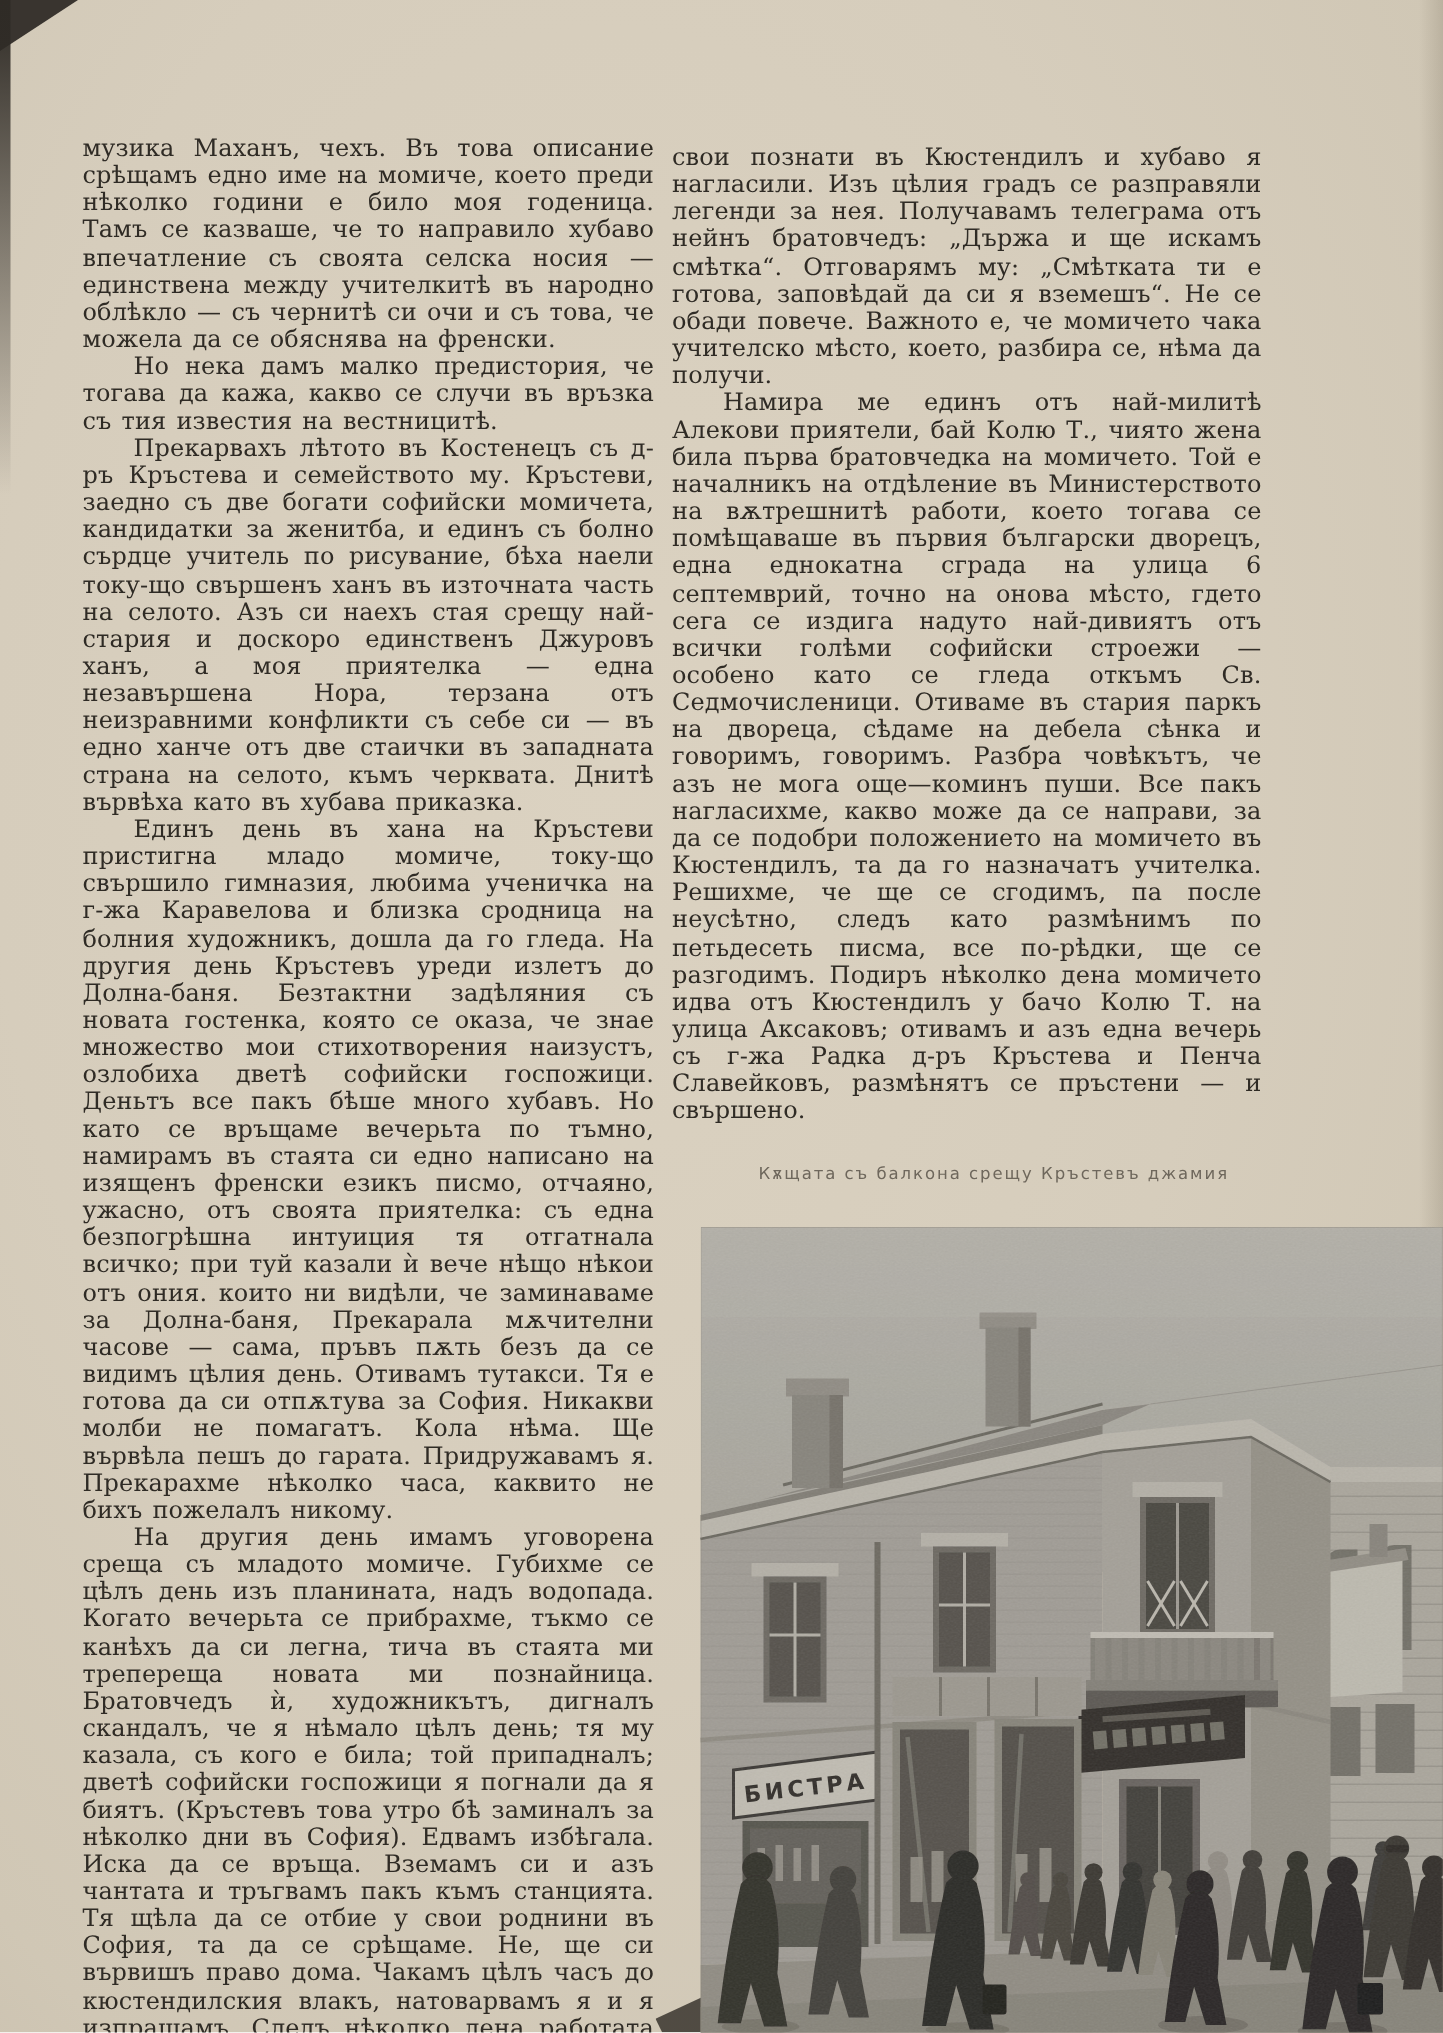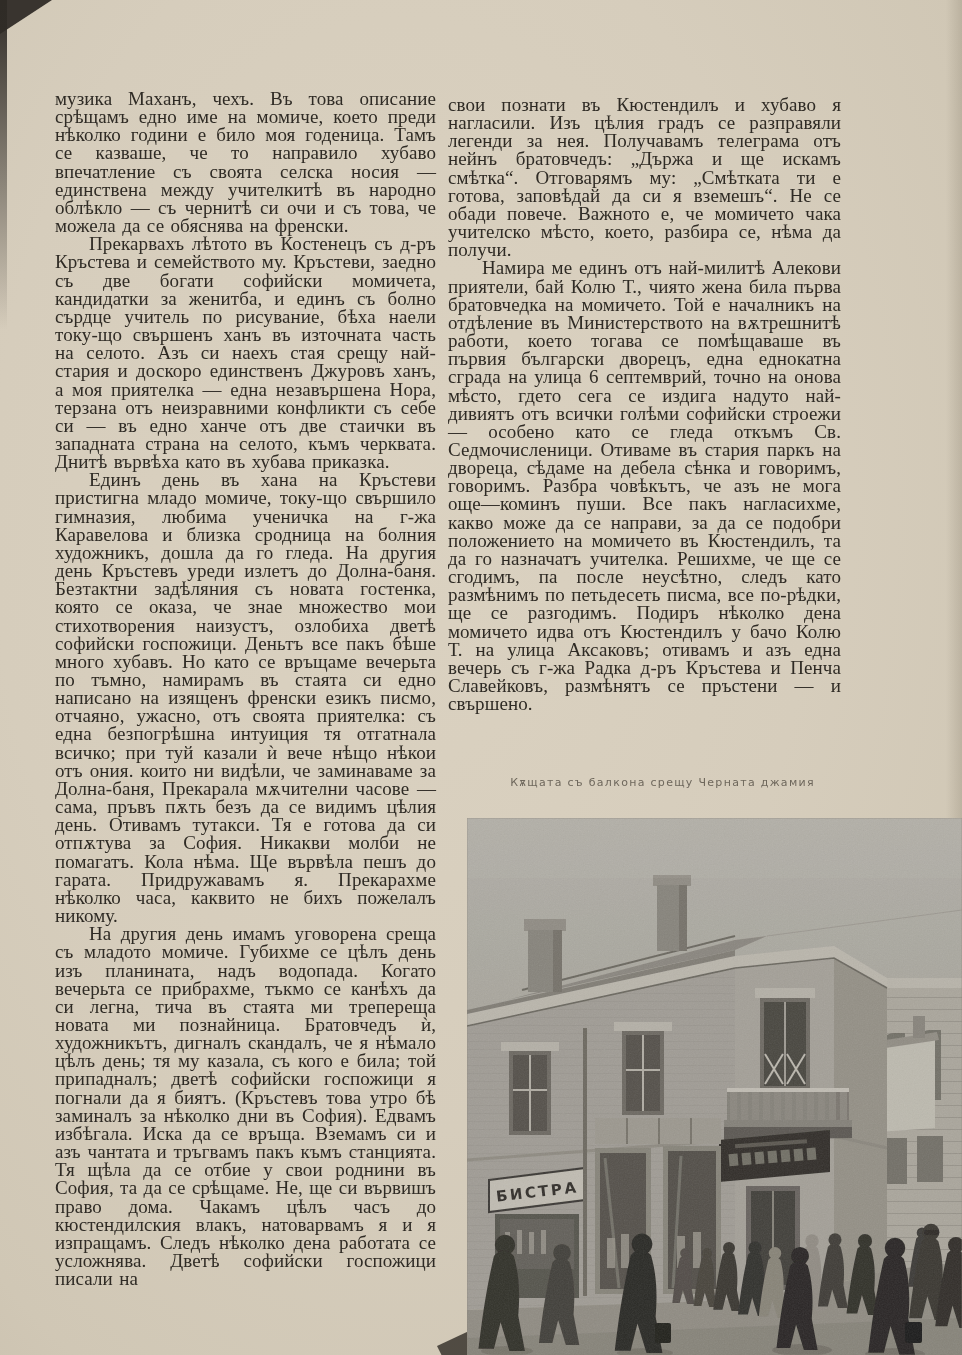--- a/index.html
+++ b/index.html
@@ -11,22 +11,22 @@
   
   .corner-dark{position:absolute;left:0;top:0;width:52px;height:34px;
         background:#282420;clip-path:polygon(0 0,100% 0,0 100%);opacity:.9;}
   .edge-dark{position:absolute;left:0;top:0;width:7px;height:330px;
         background:linear-gradient(to bottom,#2f2b26 0%,rgba(47,43,38,.55) 45%,rgba(47,43,38,0) 100%);}
   .right-shadow{position:absolute;right:0;top:0;width:16px;height:1355px;
         background:linear-gradient(to right,rgba(90,80,62,0) 0%,rgba(90,80,62,.18) 100%);}
   .bottom-sliver{position:absolute;left:437px;top:1331px;width:32px;height:24px;
         background:#3a352e;clip-path:polygon(0 62%,100% 0,100% 100%,14% 100%);opacity:.85;}
   
-  .col{position:absolute;text-align:justify;font-size:19px;line-height:18.15px;
-       letter-spacing:.1px;word-spacing:1.5px;color:#2f2b25;font-family:Liberation Serif, serif;}
+  .col{position:absolute;text-align:justify;font-size:16px;line-height:18.15px;
+       letter-spacing:.1px;word-spacing:1.5px;color:#2f2b25;}
   .col p{margin:0;}
   .col p.ind{text-indent:34px;}
   #col-left{left:55px;top:90px;width:381px;height:1185px;}
   #col-right{left:448px;top:96px;width:393px;height:620px;}
   
   #caption{position:absolute;left:466px;top:776px;width:393px;text-align:center;
        font-family:"DejaVu Sans", sans-serif;font-size:11px;letter-spacing:1.3px;
        color:#6e675c;}
   
   #photo{position:absolute;left:467px;top:818px;width:495px;height:537px;}
@@ -37,31 +37,32 @@
 
 <div id="page">
 
   <div class="corner-dark"></div>
   <div class="edge-dark"></div>
   <div class="right-shadow"></div>
   <div class="bottom-sliver"></div>
 
   <div id="col-left" class="col">
     <p>музика Маханъ, чехъ. Въ това описание срѣщамъ едно име на момиче, което преди нѣколко години е било моя годеница. Тамъ се казваше, че то направило хубаво впечатление съ своята селска носия — единствена между учителкитѣ въ народно облѣкло — съ чернитѣ си очи и съ това, че можела да се обяснява на френски.</p>
+    <p class="ind">Но нека дамъ малко предистория, че тогава да кажа, какво се случи въ връзка съ тия известия на вестницитѣ.</p>
     <p class="ind">Прекарвахъ лѣтото въ Костенецъ съ д-ръ Кръстева и семейството му. Кръстеви, заедно съ две богати софийски момичета, кандидатки за женитба, и единъ съ болно сърдце учитель по рисувание, бѣха наели току-що свършенъ ханъ въ източната часть на селото. Азъ си наехъ стая срещу най-стария и доскоро единственъ Джуровъ ханъ, а моя приятелка — една незавършена Нора, терзана отъ неизравними конфликти съ себе си — въ едно ханче отъ две стаички въ западната страна на селото, къмъ черквата. Днитѣ вървѣха като въ хубава приказка.</p>
     <p class="ind">Единъ день въ хана на Кръстеви пристигна младо момиче, току-що свършило гимназия, любима ученичка на г-жа Каравелова и близка сродница на болния художникъ, дошла да го гледа. На другия день Кръстевъ уреди излетъ до Долна-баня. Безтактни задѣляния съ новата гостенка, която се оказа, че знае множество мои стихотворения наизустъ, озлобиха дветѣ софийски госпожици. Деньтъ все пакъ бѣше много хубавъ. Но като се връщаме вечерьта по тъмно, намирамъ въ стаята си едно написано на изященъ френски езикъ писмо, отчаяно, ужасно, отъ своята приятелка: съ една безпогрѣшна интуиция тя отгатнала всичко; при туй казали ѝ вече нѣщо нѣкои отъ ония. които ни видѣли, че заминаваме за Долна-баня, Прекарала мѫчителни часове — сама, пръвъ пѫть безъ да се видимъ цѣлия день. Отивамъ тутакси. Тя е готова да си отпѫтува за София. Никакви молби не помагатъ. Кола нѣма. Ще вървѣла пешъ до гарата. Придружавамъ я. Прекарахме нѣколко часа, каквито не бихъ пожелалъ никому.</p>
     <p class="ind">На другия день имамъ уговорена среща съ младото момиче. Губихме се цѣлъ день изъ планината, надъ водопада. Когато вечерьта се прибрахме, тъкмо се канѣхъ да си легна, тича въ стаята ми трепереща новата ми познайница. Братовчедъ ѝ, художникътъ, дигналъ скандалъ, че я нѣмало цѣлъ день; тя му казала, съ кого е била; той припадналъ; дветѣ софийски госпожици я погнали да я биятъ. (Кръстевъ това утро бѣ заминалъ за нѣколко дни въ София). Едвамъ избѣгала. Иска да се връща. Вземамъ си и азъ чантата и тръгвамъ пакъ къмъ станцията. Тя щѣла да се отбие у свои роднини въ София, та да се срѣщаме. Не, ще си вървишъ право дома. Чакамъ цѣлъ часъ до кюстендилския влакъ, натоварвамъ я и я изпращамъ. Следъ нѣколко дена работата се усложнява. Дветѣ софийски госпожици писали на</p>
   </div>
 
   <div id="col-right" class="col">
     <p>свои познати въ Кюстендилъ и хубаво я нагласили. Изъ цѣлия градъ се разправяли легенди за нея. Получавамъ телеграма отъ нейнъ братовчедъ: „Държа и ще искамъ смѣтка“. Отговарямъ му: „Смѣтката ти е готова, заповѣдай да си я вземешъ“. Не се обади повече. Важното е, че момичето чака учителско мѣсто, което, разбира се, нѣма да получи.</p>
     <p class="ind">Намира ме единъ отъ най-милитѣ Алекови приятели, бай Колю Т., чиято жена била първа братовчедка на момичето. Той е началникъ на отдѣление въ Министерството на вѫтрешнитѣ работи, което тогава се помѣщаваше въ първия български дворецъ, една еднокатна сграда на улица 6 септемврий, точно на онова мѣсто, гдето сега се издига надуто най-дивиятъ отъ всички голѣми софийски строежи — особено като се гледа откъмъ Св. Седмочисленици. Отиваме въ стария паркъ на двореца, сѣдаме на дебела сѣнка и говоримъ, говоримъ. Разбра човѣкътъ, че азъ не мога още—коминъ пуши. Все пакъ нагласихме, какво може да се направи, за да се подобри положението на момичето въ Кюстендилъ, та да го назначатъ учителка. Решихме, че ще се сгодимъ, па после неусѣтно, следъ като размѣнимъ по петьдесеть писма, все по-рѣдки, ще се разгодимъ. Подиръ нѣколко дена момичето идва отъ Кюстендилъ у бачо Колю Т. на улица Аксаковъ; отивамъ и азъ една вечерь съ г-жа Радка д-ръ Кръстева и Пенча Славейковъ, размѣнятъ се пръстени — и свършено.</p>
   </div>
 
-  <div id="caption">Кѫщата съ балкона срещу Черната джамия</div>
+  <div id="caption">Кѫщата съ балкона срещу Кръстевъ джамия</div>
 
   <div id="photo">
     <svg width="495" height="537" viewBox="0 0 495 537" xmlns="http://www.w3.org/2000/svg">
       <defs>
         <linearGradient id="skyg" x1="0" y1="0" x2="0" y2="1">
           <stop offset="0" stop-color="#b9b6ae"></stop>
           <stop offset="1" stop-color="#aeaba2"></stop>
         </linearGradient>
         <pattern id="siding" width="8" height="8" patternUnits="userSpaceOnUse">
           <rect width="8" height="8" fill="none"></rect>

